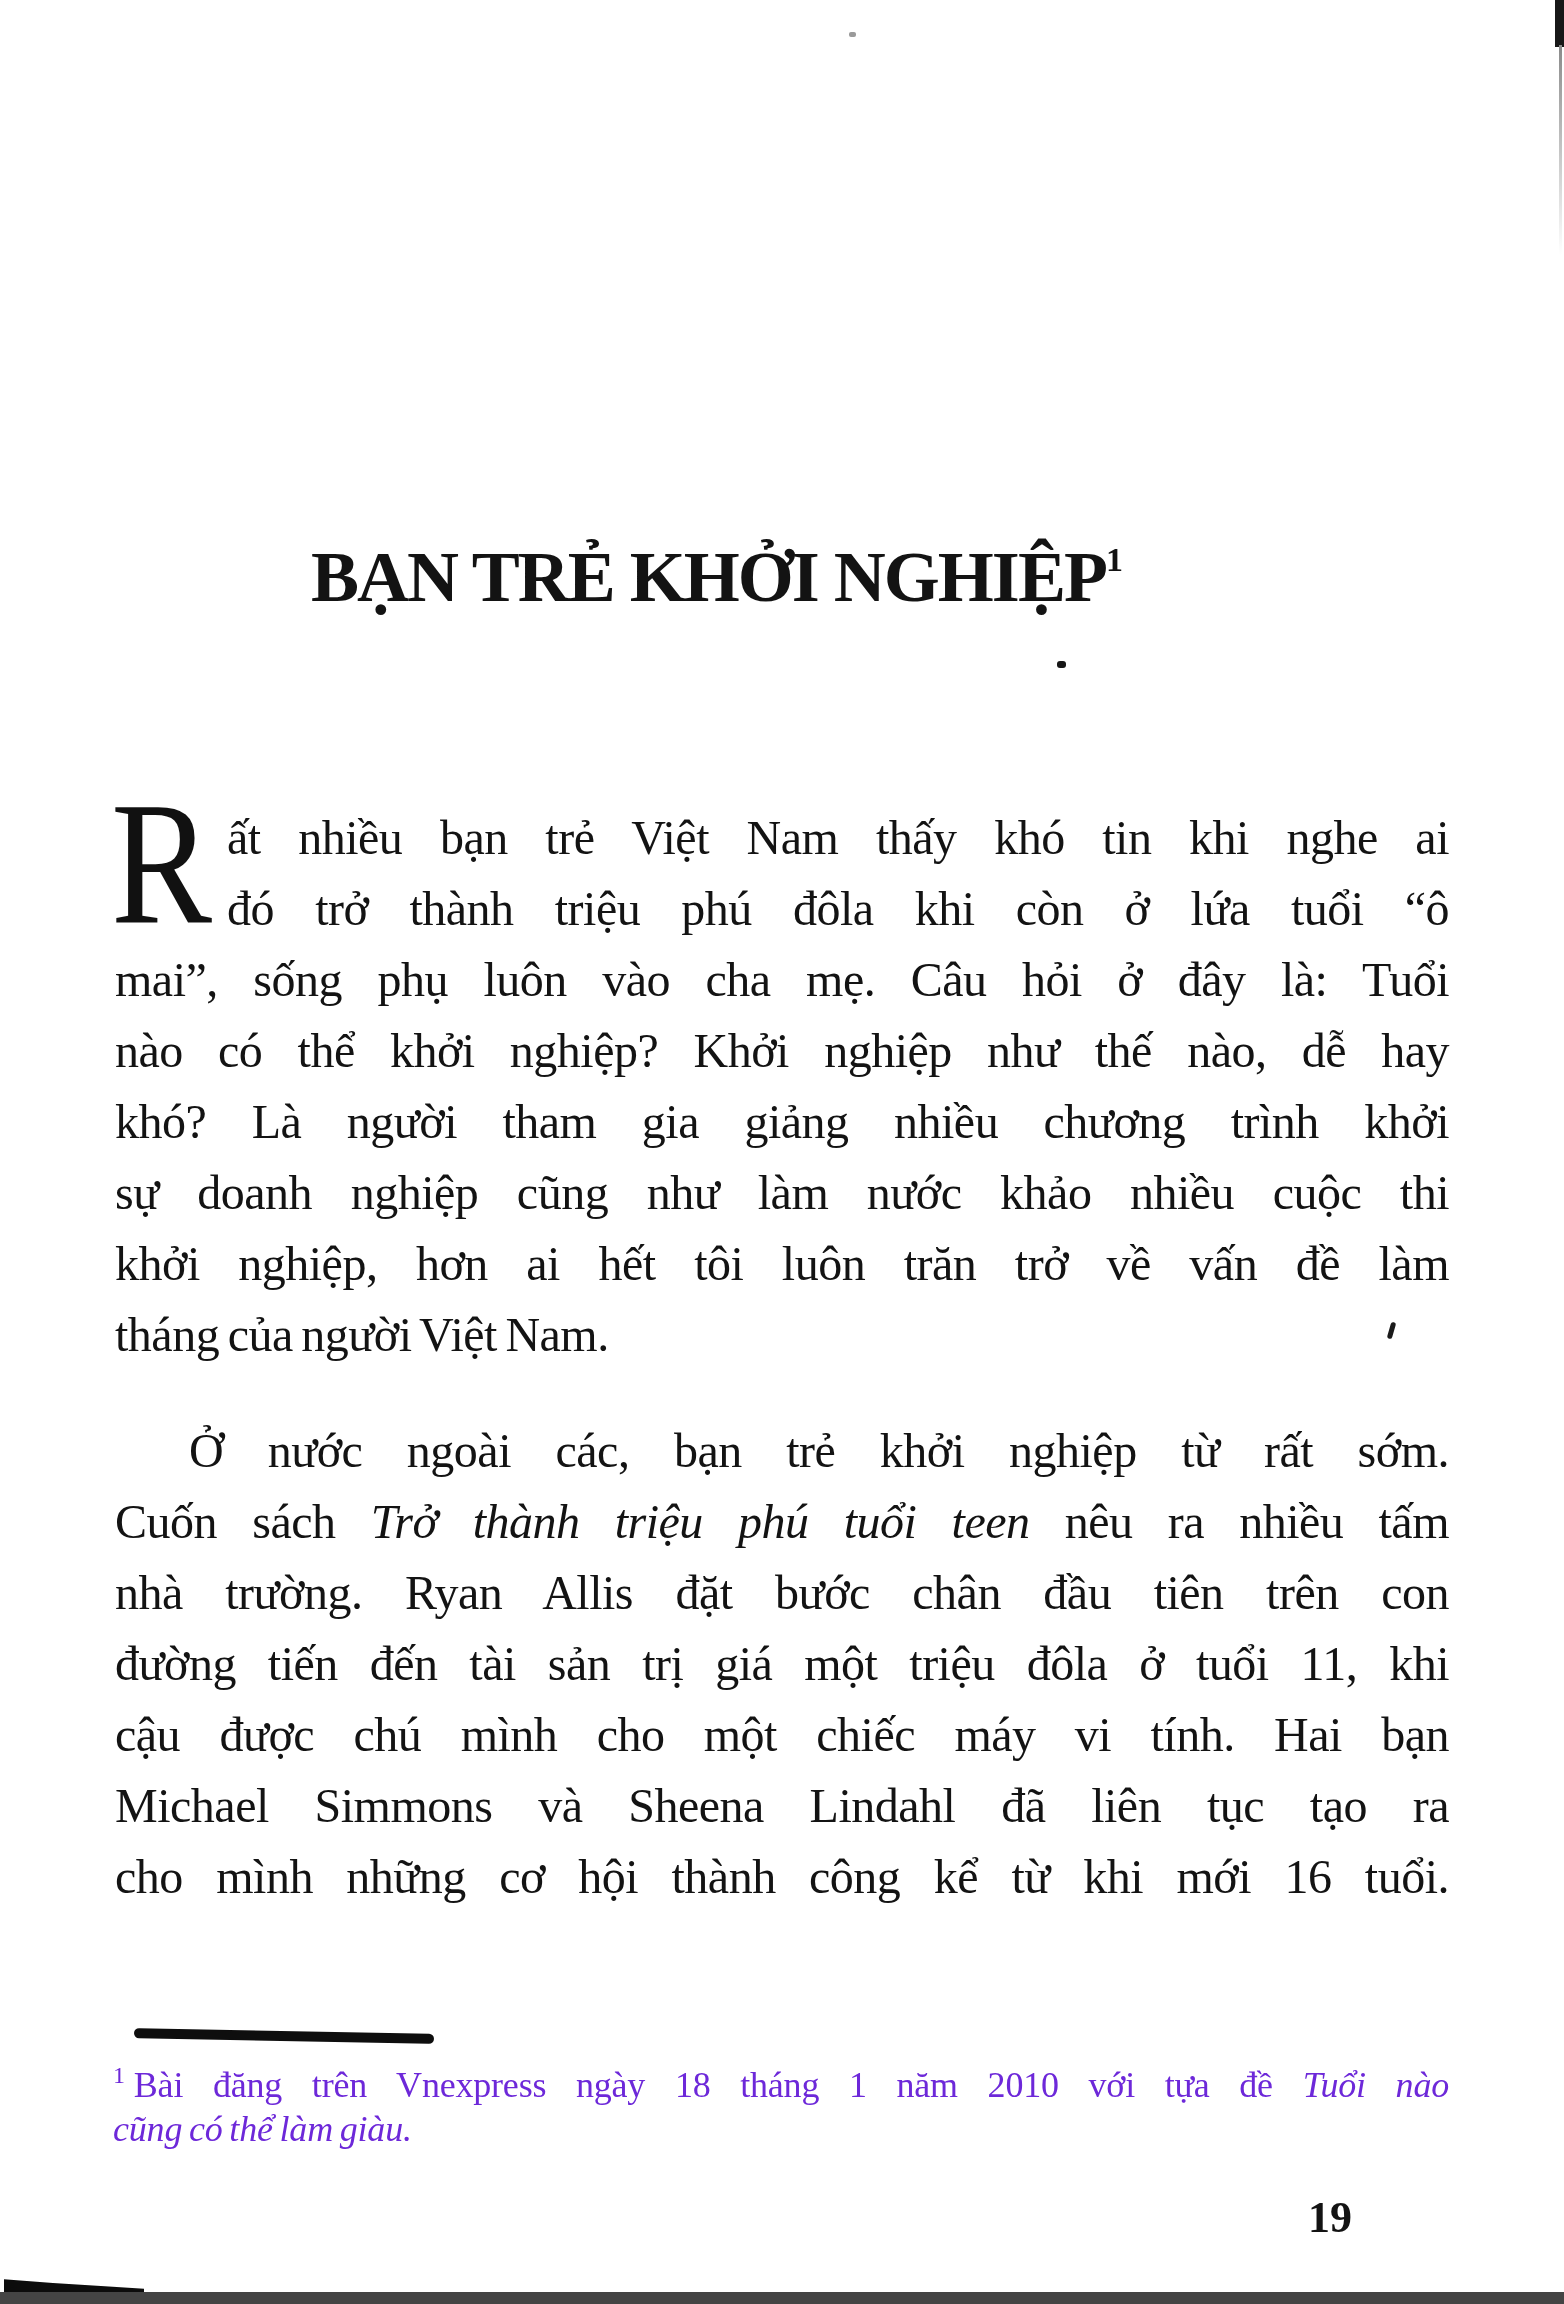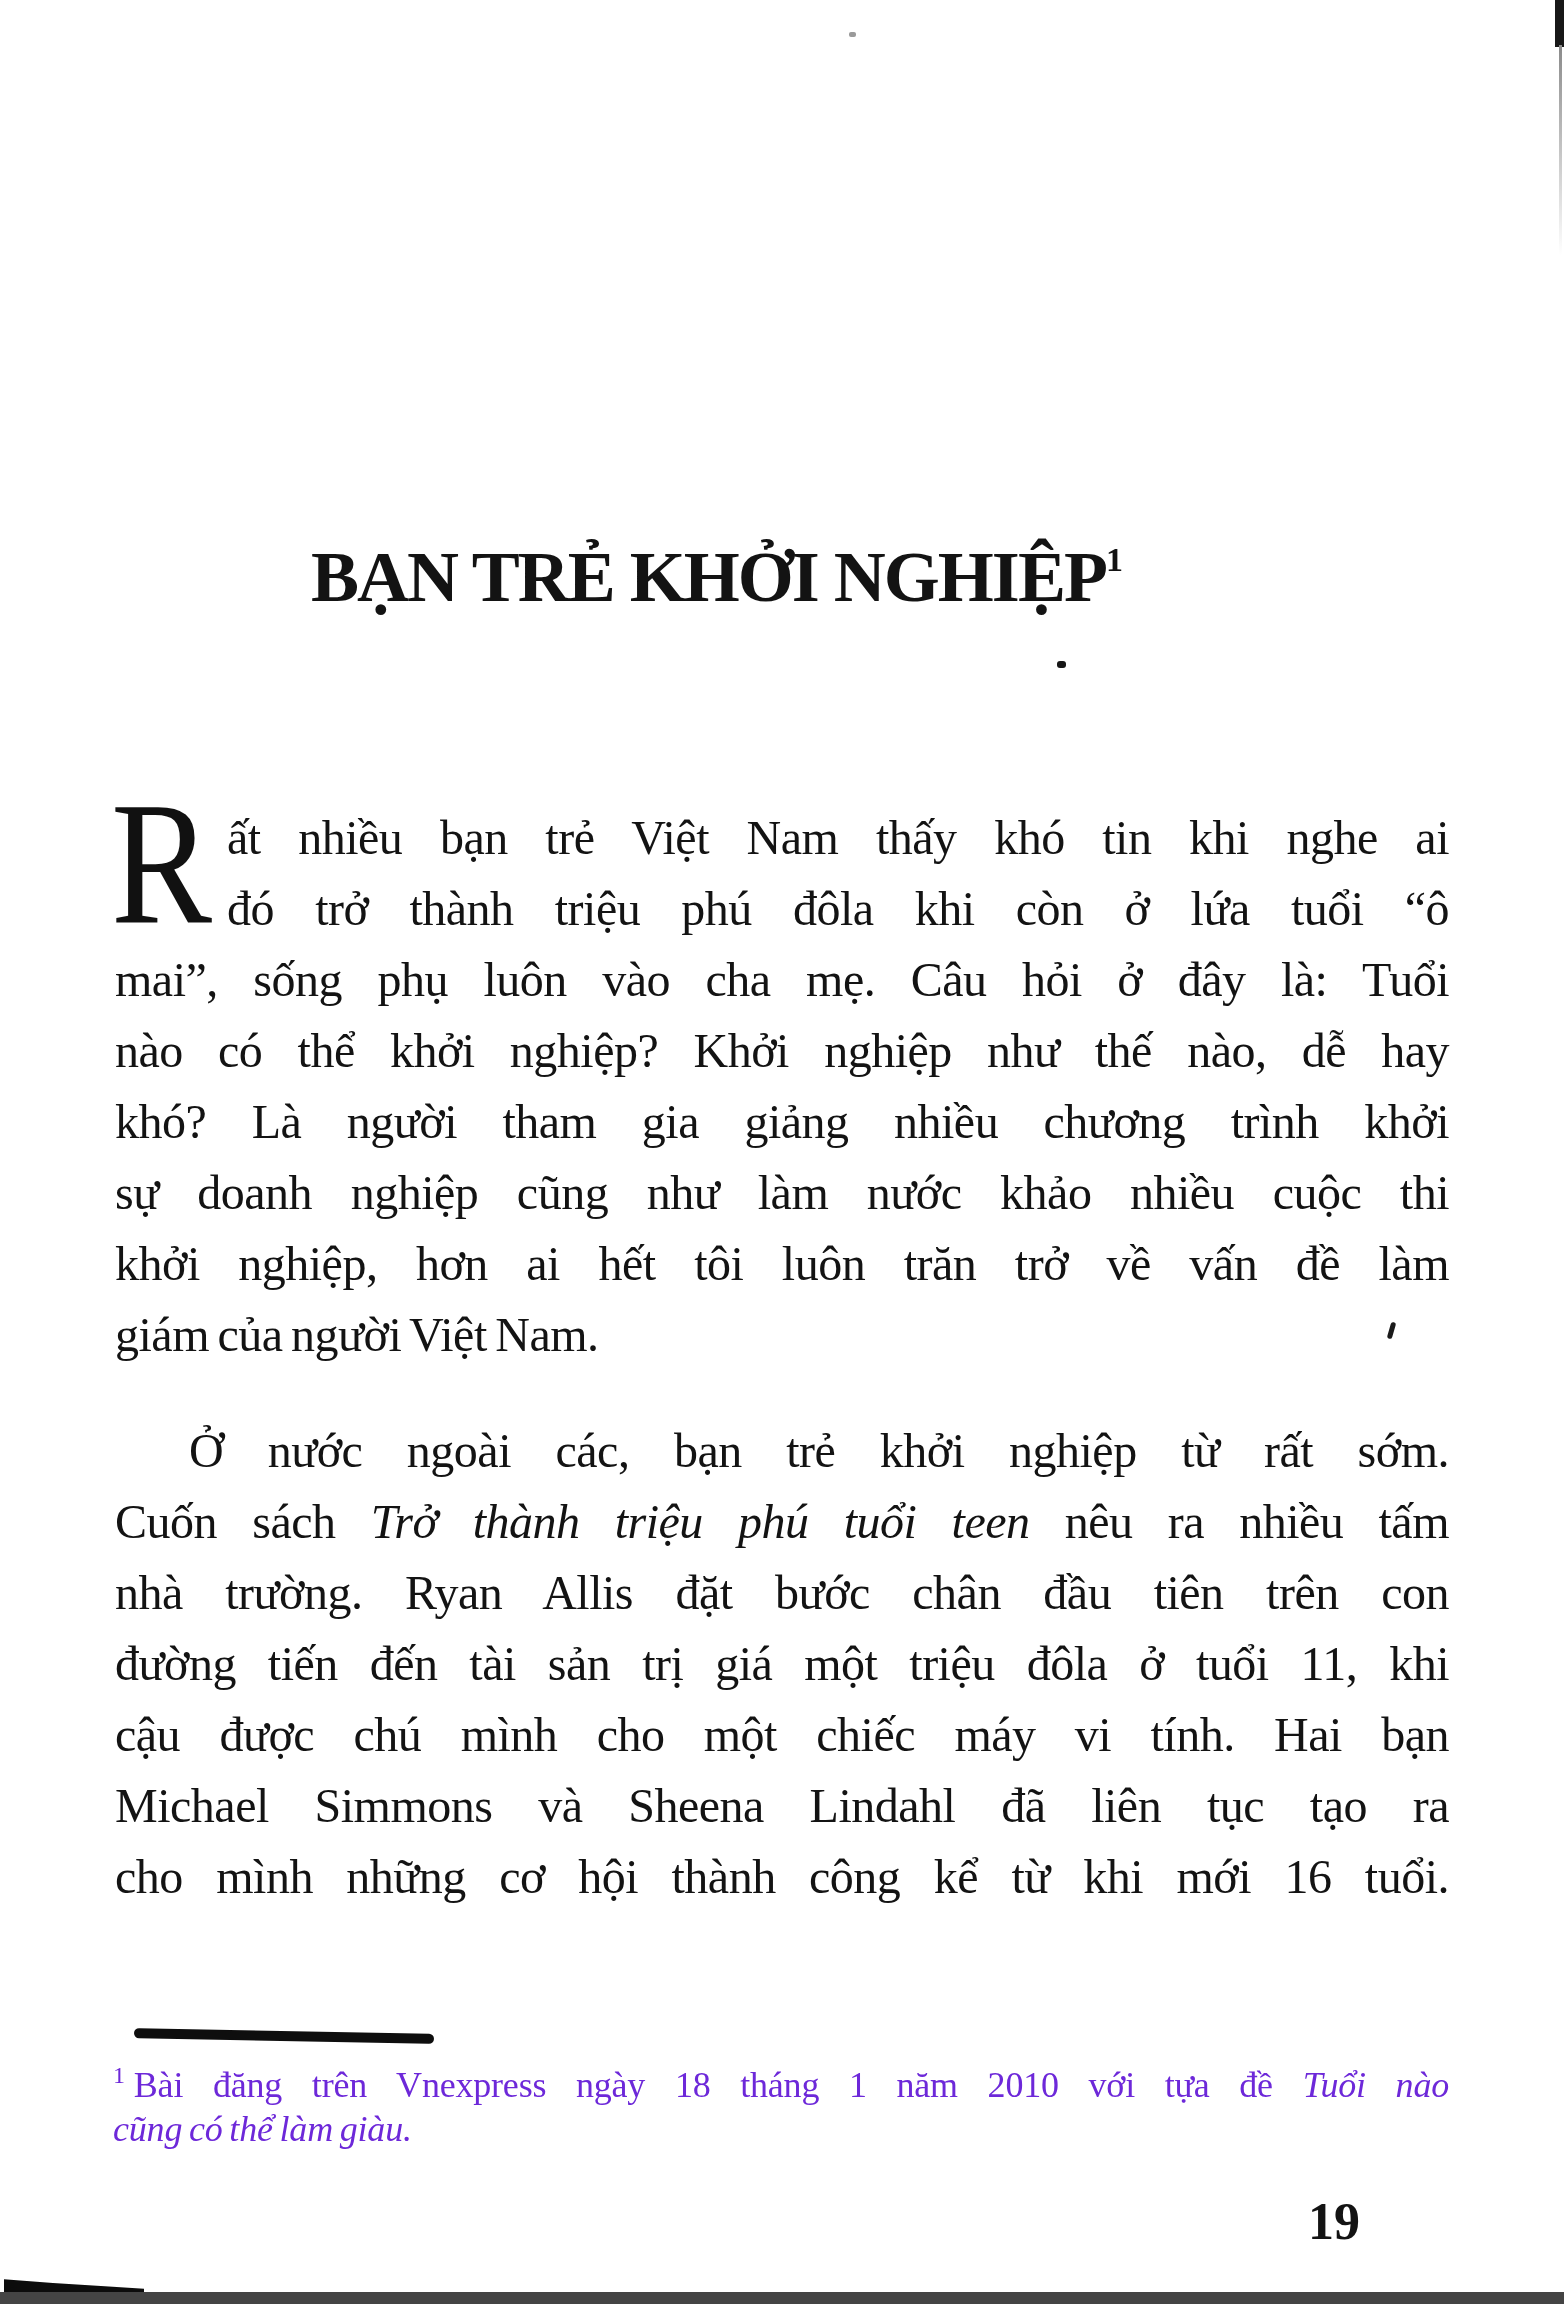--- a/index.html
+++ b/index.html
@@ -66,21 +66,21 @@
     text-align:justify; text-align-last:justify; text-justify:inter-word;
     height:54px; white-space:nowrap;
   }
   .footnote .fn-line2 { height:54px; font-style:italic; }
   .footnote sup { font-size:24px; vertical-align:14px; margin-right:9px; }
   .footnote .ital { font-style:italic; }
 
   
   .page-number {
     position:absolute; left:1308px; top:2192px;
-    font-size:52px; font-weight:bold; color:#131313;
+    font-size:44px; font-weight:bold; color:#131313;
   }
 
   
   .art { position:absolute; }
   .art-corner-strip { left:1555px; top:0; width:9px; height:47px; background:#181818; }
   .art-edge-line {
     left:1559px; top:45px; width:3px; height:210px;
     background:linear-gradient(to bottom,#8a8a8a,rgba(160,160,160,0));
   }
   .art-speck-top { left:849px; top:32px; width:7px; height:5px; background:#9a9a9a; border-radius:2px; }
@@ -109,21 +109,21 @@
       <div class="dropcap-box">
         <span class="glyph">R</span>
       </div>
       <div class="tline">ất nhiều bạn trẻ Việt Nam thấy khó tin khi nghe ai</div>
       <div class="tline">đó trở thành triệu phú đôla khi còn ở lứa tuổi “ô</div>
       <div class="tline">mai”, sống phụ luôn vào cha mẹ. Câu hỏi ở đây là: Tuổi</div>
       <div class="tline">nào có thể khởi nghiệp? Khởi nghiệp như thế nào, dễ hay</div>
       <div class="tline">khó? Là người tham gia giảng nhiều chương trình khởi</div>
       <div class="tline">sự doanh nghiệp cũng như làm nước khảo nhiều cuộc thi</div>
       <div class="tline">khởi nghiệp, hơn ai hết tôi luôn trăn trở về vấn đề làm</div>
-      <div class="tline no-stretch">giám của người Việt Nam.</div>
+      <div class="tline no-stretch">tháng của người Việt Nam.</div>
     </div>
 
     <div class="para2">
       <div class="tline indent1">Ở nước ngoài các, bạn trẻ khởi nghiệp từ rất sớm.</div>
       <div class="tline"><span>Cuốn sách </span><span class="ital">Trở thành triệu phú tuổi teen</span><span> nêu ra nhiều tấm</span></div>
       <div class="tline">nhà trường. Ryan Allis đặt bước chân đầu tiên trên con</div>
       <div class="tline">đường tiến đến tài sản trị giá một triệu đôla ở tuổi 11, khi</div>
       <div class="tline">cậu được chú mình cho một chiếc máy vi tính. Hai bạn</div>
       <div class="tline">Michael Simmons và Sheena Lindahl đã liên tục tạo ra</div>
       <div class="tline">cho mình những cơ hội thành công kể từ khi mới 16 tuổi.</div>

